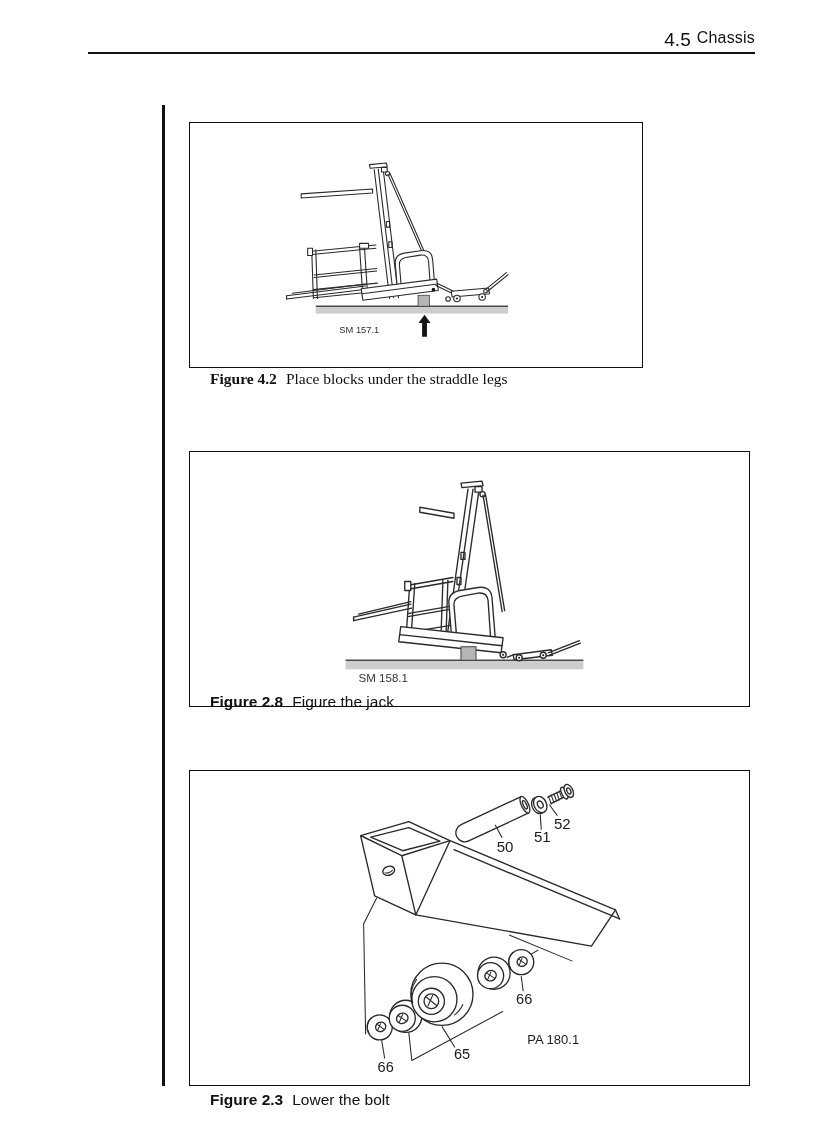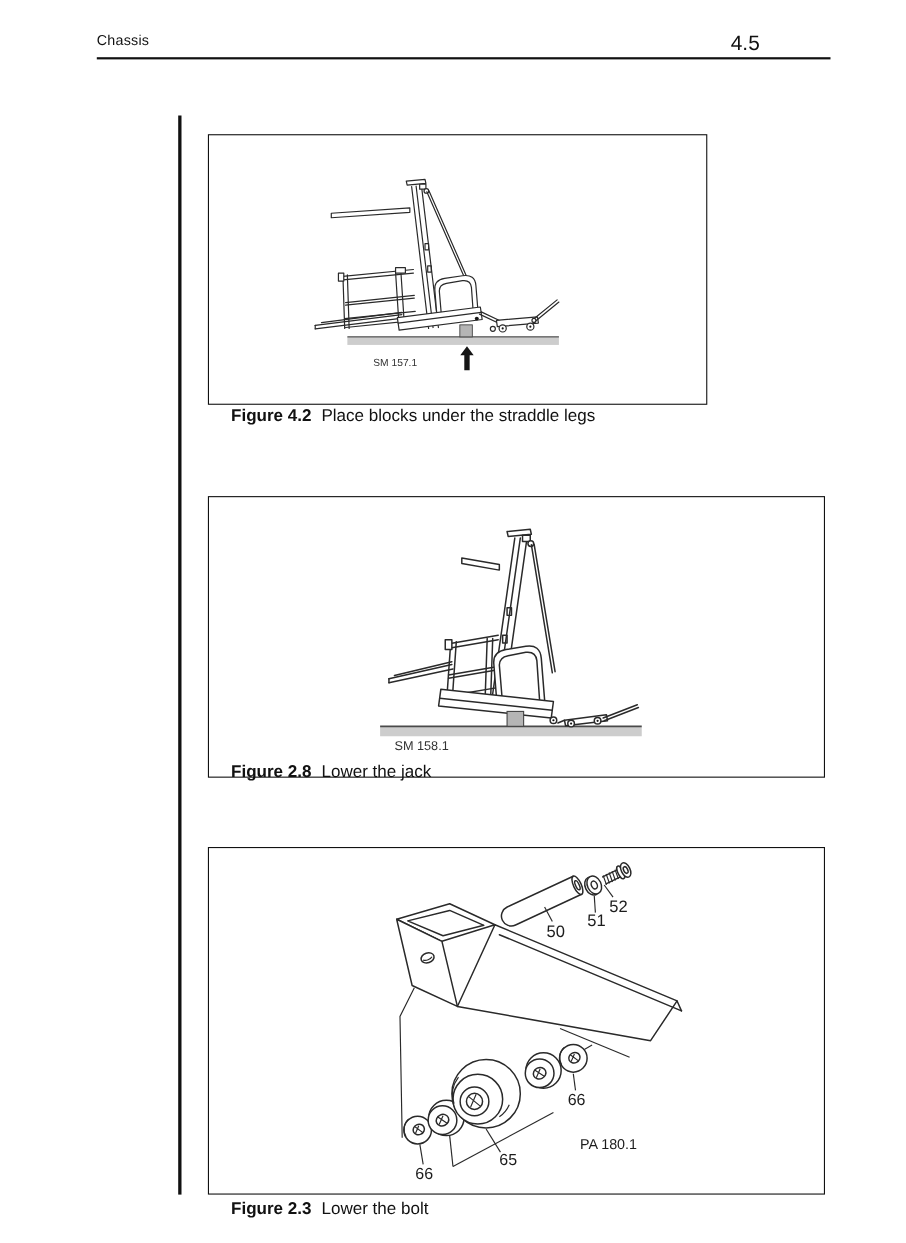--- a/index.html
+++ b/index.html
@@ -1,32 +1,32 @@
 <!DOCTYPE html>
 <html><head>
 <meta charset="utf-8">
 <style>
   html,body{margin:0;padding:0;background:#ffffff;}
   body{width:824px;height:1130px;position:relative;font-family:"Liberation Sans",sans-serif;color:#111;}
   .abs{position:absolute;}
   
-  .hdr-title{left:88px;top:29px;width:667px;text-align:left;font-size:13px;letter-spacing:.2px;}
+  .hdr-title{left:88px;top:29px;width:667px;text-align:right;font-size:16px;letter-spacing:.2px;}
   .hdr-num{left:600px;top:29px;width:155px;text-align:center;font-size:19px;}
   .hdr-rule{left:88px;top:52px;width:667px;height:2.2px;background:#111;}
   
   .change-bar{left:162px;top:105px;width:2.6px;height:981px;background:#111;}
   
   .figbox{border:1.8px solid #111;background:#fff;box-sizing:border-box;}
   .fig1{left:189px;top:122px;width:454px;height:246px;}
   .fig2{left:189px;top:451px;width:561px;height:256px;}
   .fig3{left:189px;top:770px;width:561px;height:316px;}
   .figbox svg{position:absolute;left:0;top:0;width:100%;height:100%;}
   
   .caption{left:210px;width:520px;font-size:15.5px;white-space:nowrap;}
-  .cap1{top:370px;} .cap2{top:693px;} .cap3{top:1091px;}
+  .cap1{top:370px;font-family:Liberation Serif, serif;} .cap2{top:693px;} .cap3{top:1091px;}
   .caption .flabel{font-weight:bold;margin-right:9px;}
   
   svg text{font-family:"Liberation Sans",sans-serif;fill:#1c1c1c;}
   svg .code{font-size:11.5px;fill:#333;}
   svg .pn{font-size:15px;} svg .pn2{font-size:14.5px;} svg .pa{font-size:13px;}
   
   svg .ln{stroke:#2a2a2a;stroke-width:1.35;fill:none;stroke-linecap:round;stroke-linejoin:round;}
   svg .lnf{stroke:#2a2a2a;stroke-width:1.35;fill:#ffffff;stroke-linejoin:round;}
   svg .thin{stroke:#2a2a2a;stroke-width:1.05;fill:none;}
   svg .ground{fill:#cdcdcd;}
@@ -182,21 +182,21 @@
       <circle class="dark" cx="328" cy="193" r="1"></circle>
         <circle class="dark" cx="352" cy="190.5" r="1"></circle>
       <line class="ln" x1="357" y1="188" x2="388" y2="176"></line>
         <line class="ln" x1="358" y1="190.5" x2="389" y2="178.5"></line>
       <line class="ln" x1="316" y1="192.5" x2="322" y2="190"></line>
     </g>
     <text class="code" x="168" y="217">SM 158.1</text>
   </svg>
 </div>
 <div class="abs caption cap2">
-  <span class="flabel">Figure 2.8</span><span>Lower the jack</span>
+  <span class="flabel">Figure 2.8</span><span>Figure the jack</span>
 </div>
 
 <div class="abs figbox fig3">
   <svg viewBox="0 0 557 312">
 
     <g>
       <polygon class="lnf" points="259,69 424,138 400,174 225,143"></polygon>
       <line class="ln" x1="263" y1="78" x2="428" y2="147"></line>
       <line class="ln" x1="424" y1="138" x2="428" y2="147"></line>
       <line class="thin" x1="318" y1="163" x2="381" y2="189"></line>

